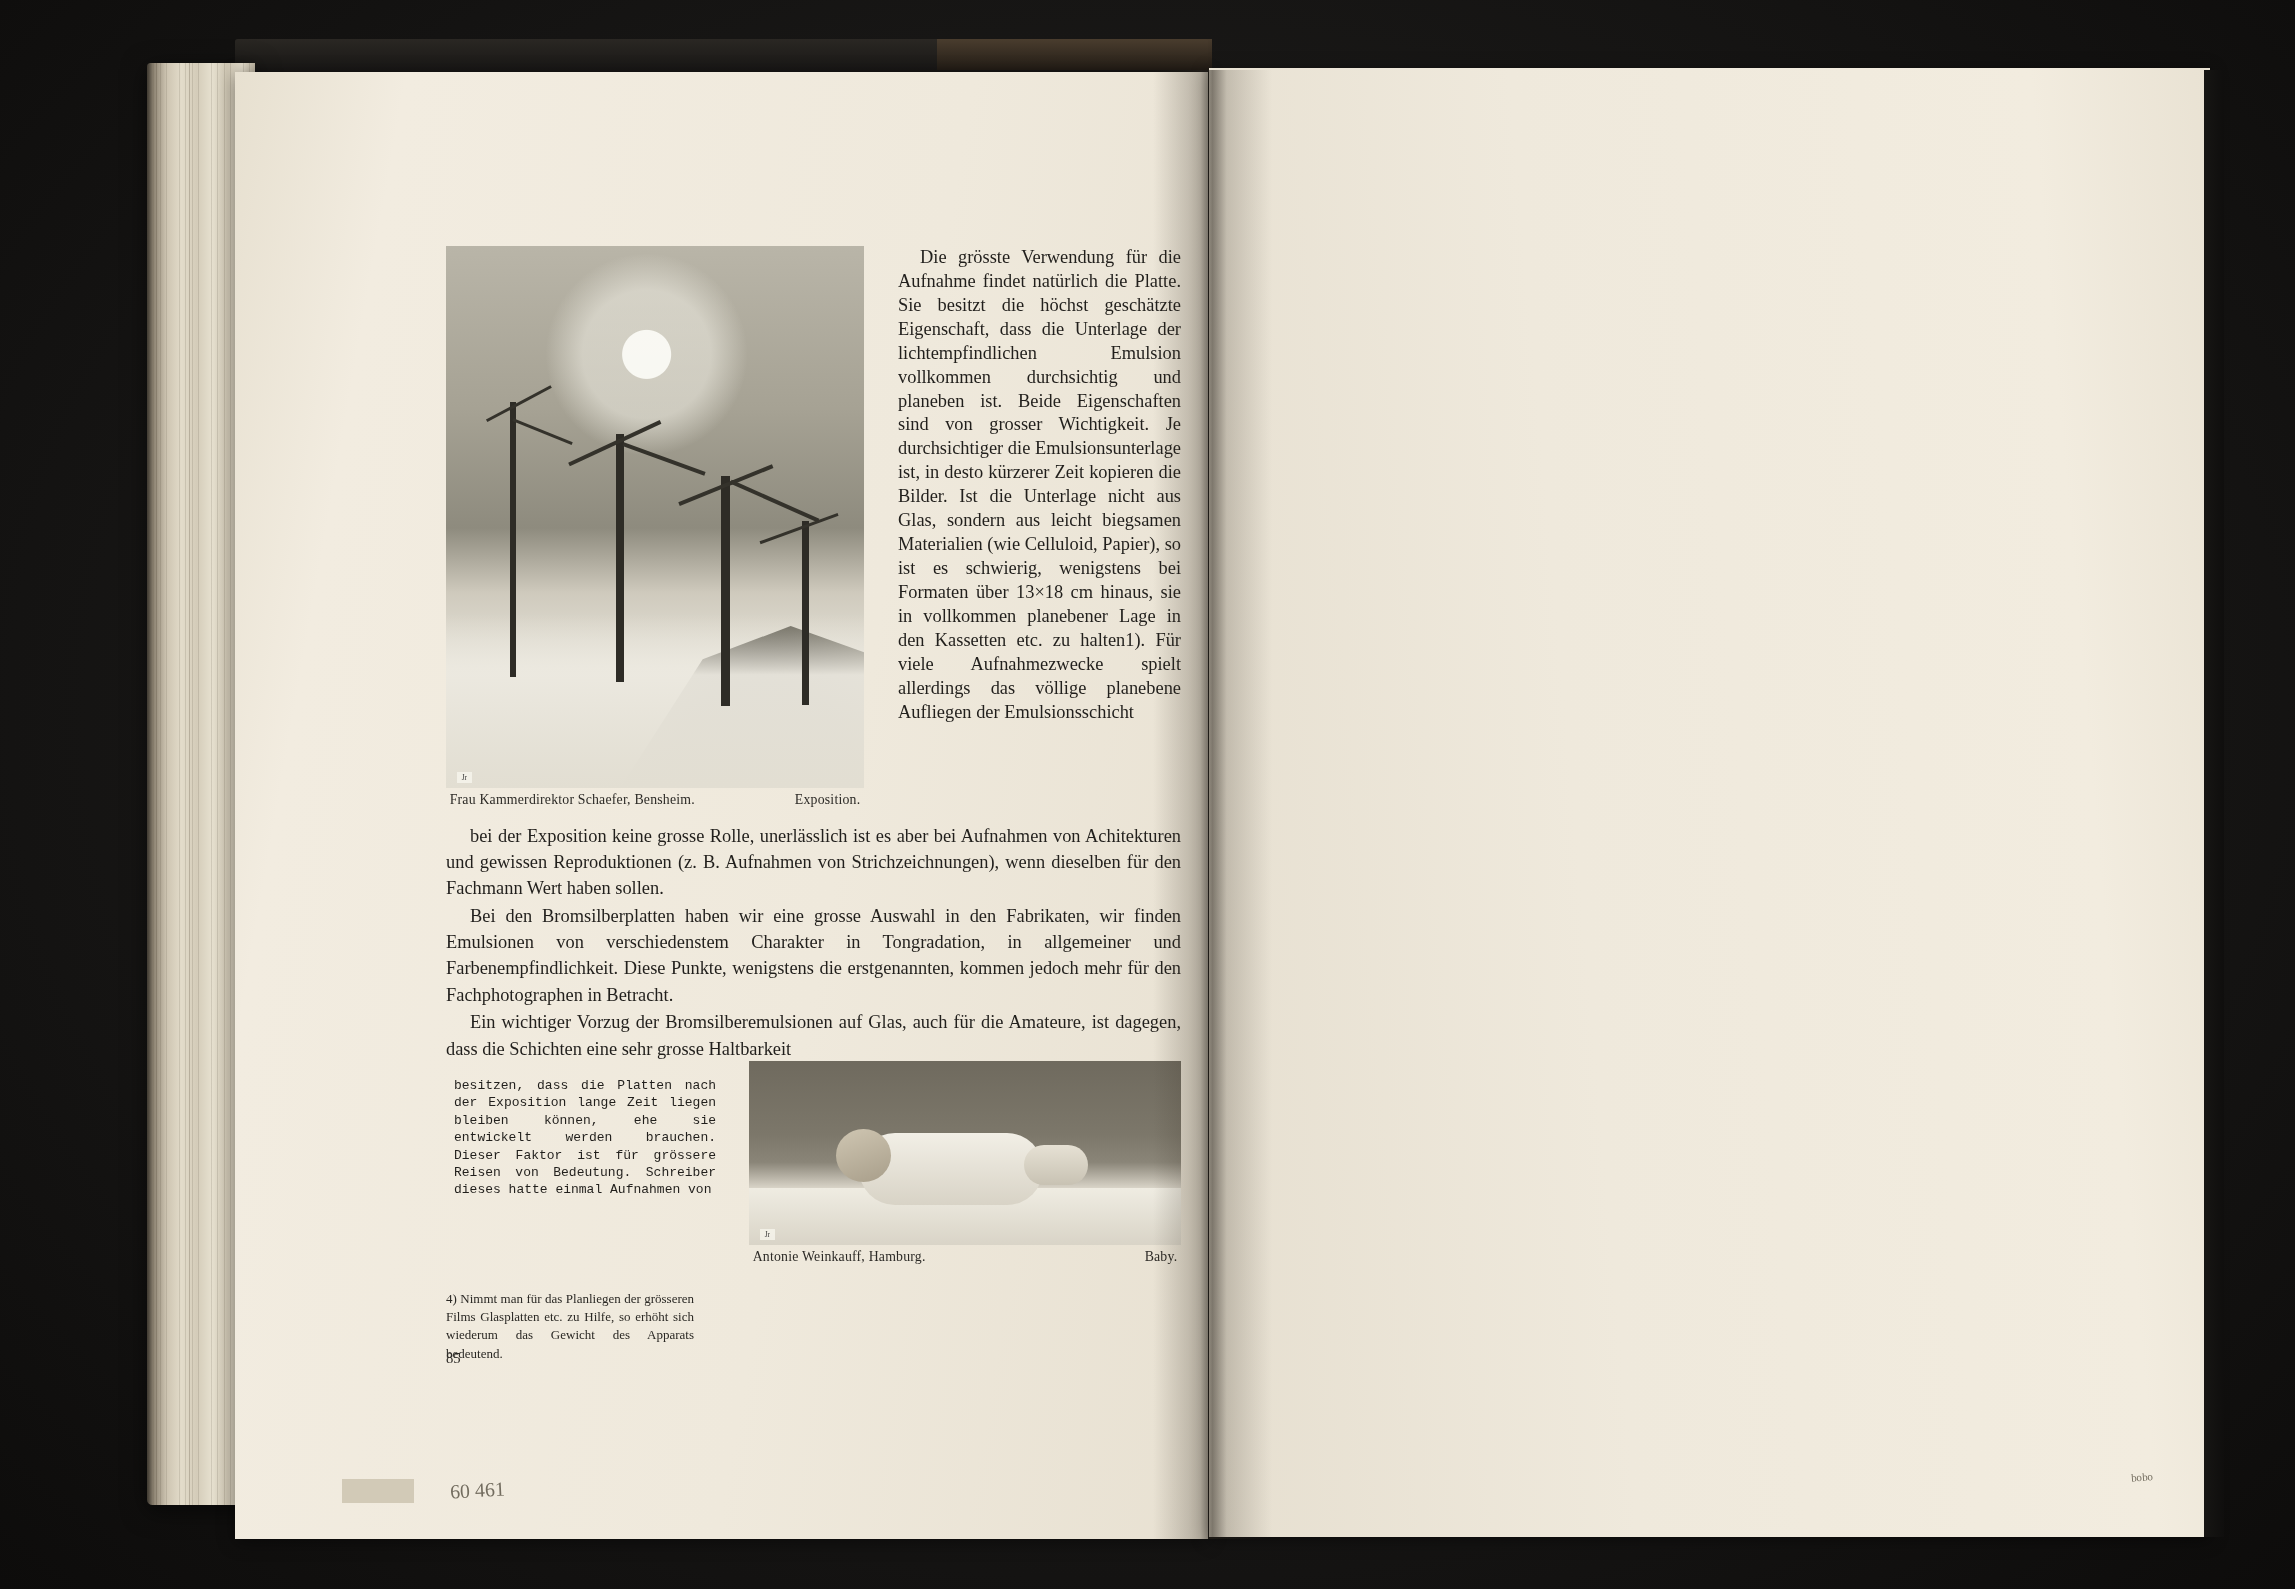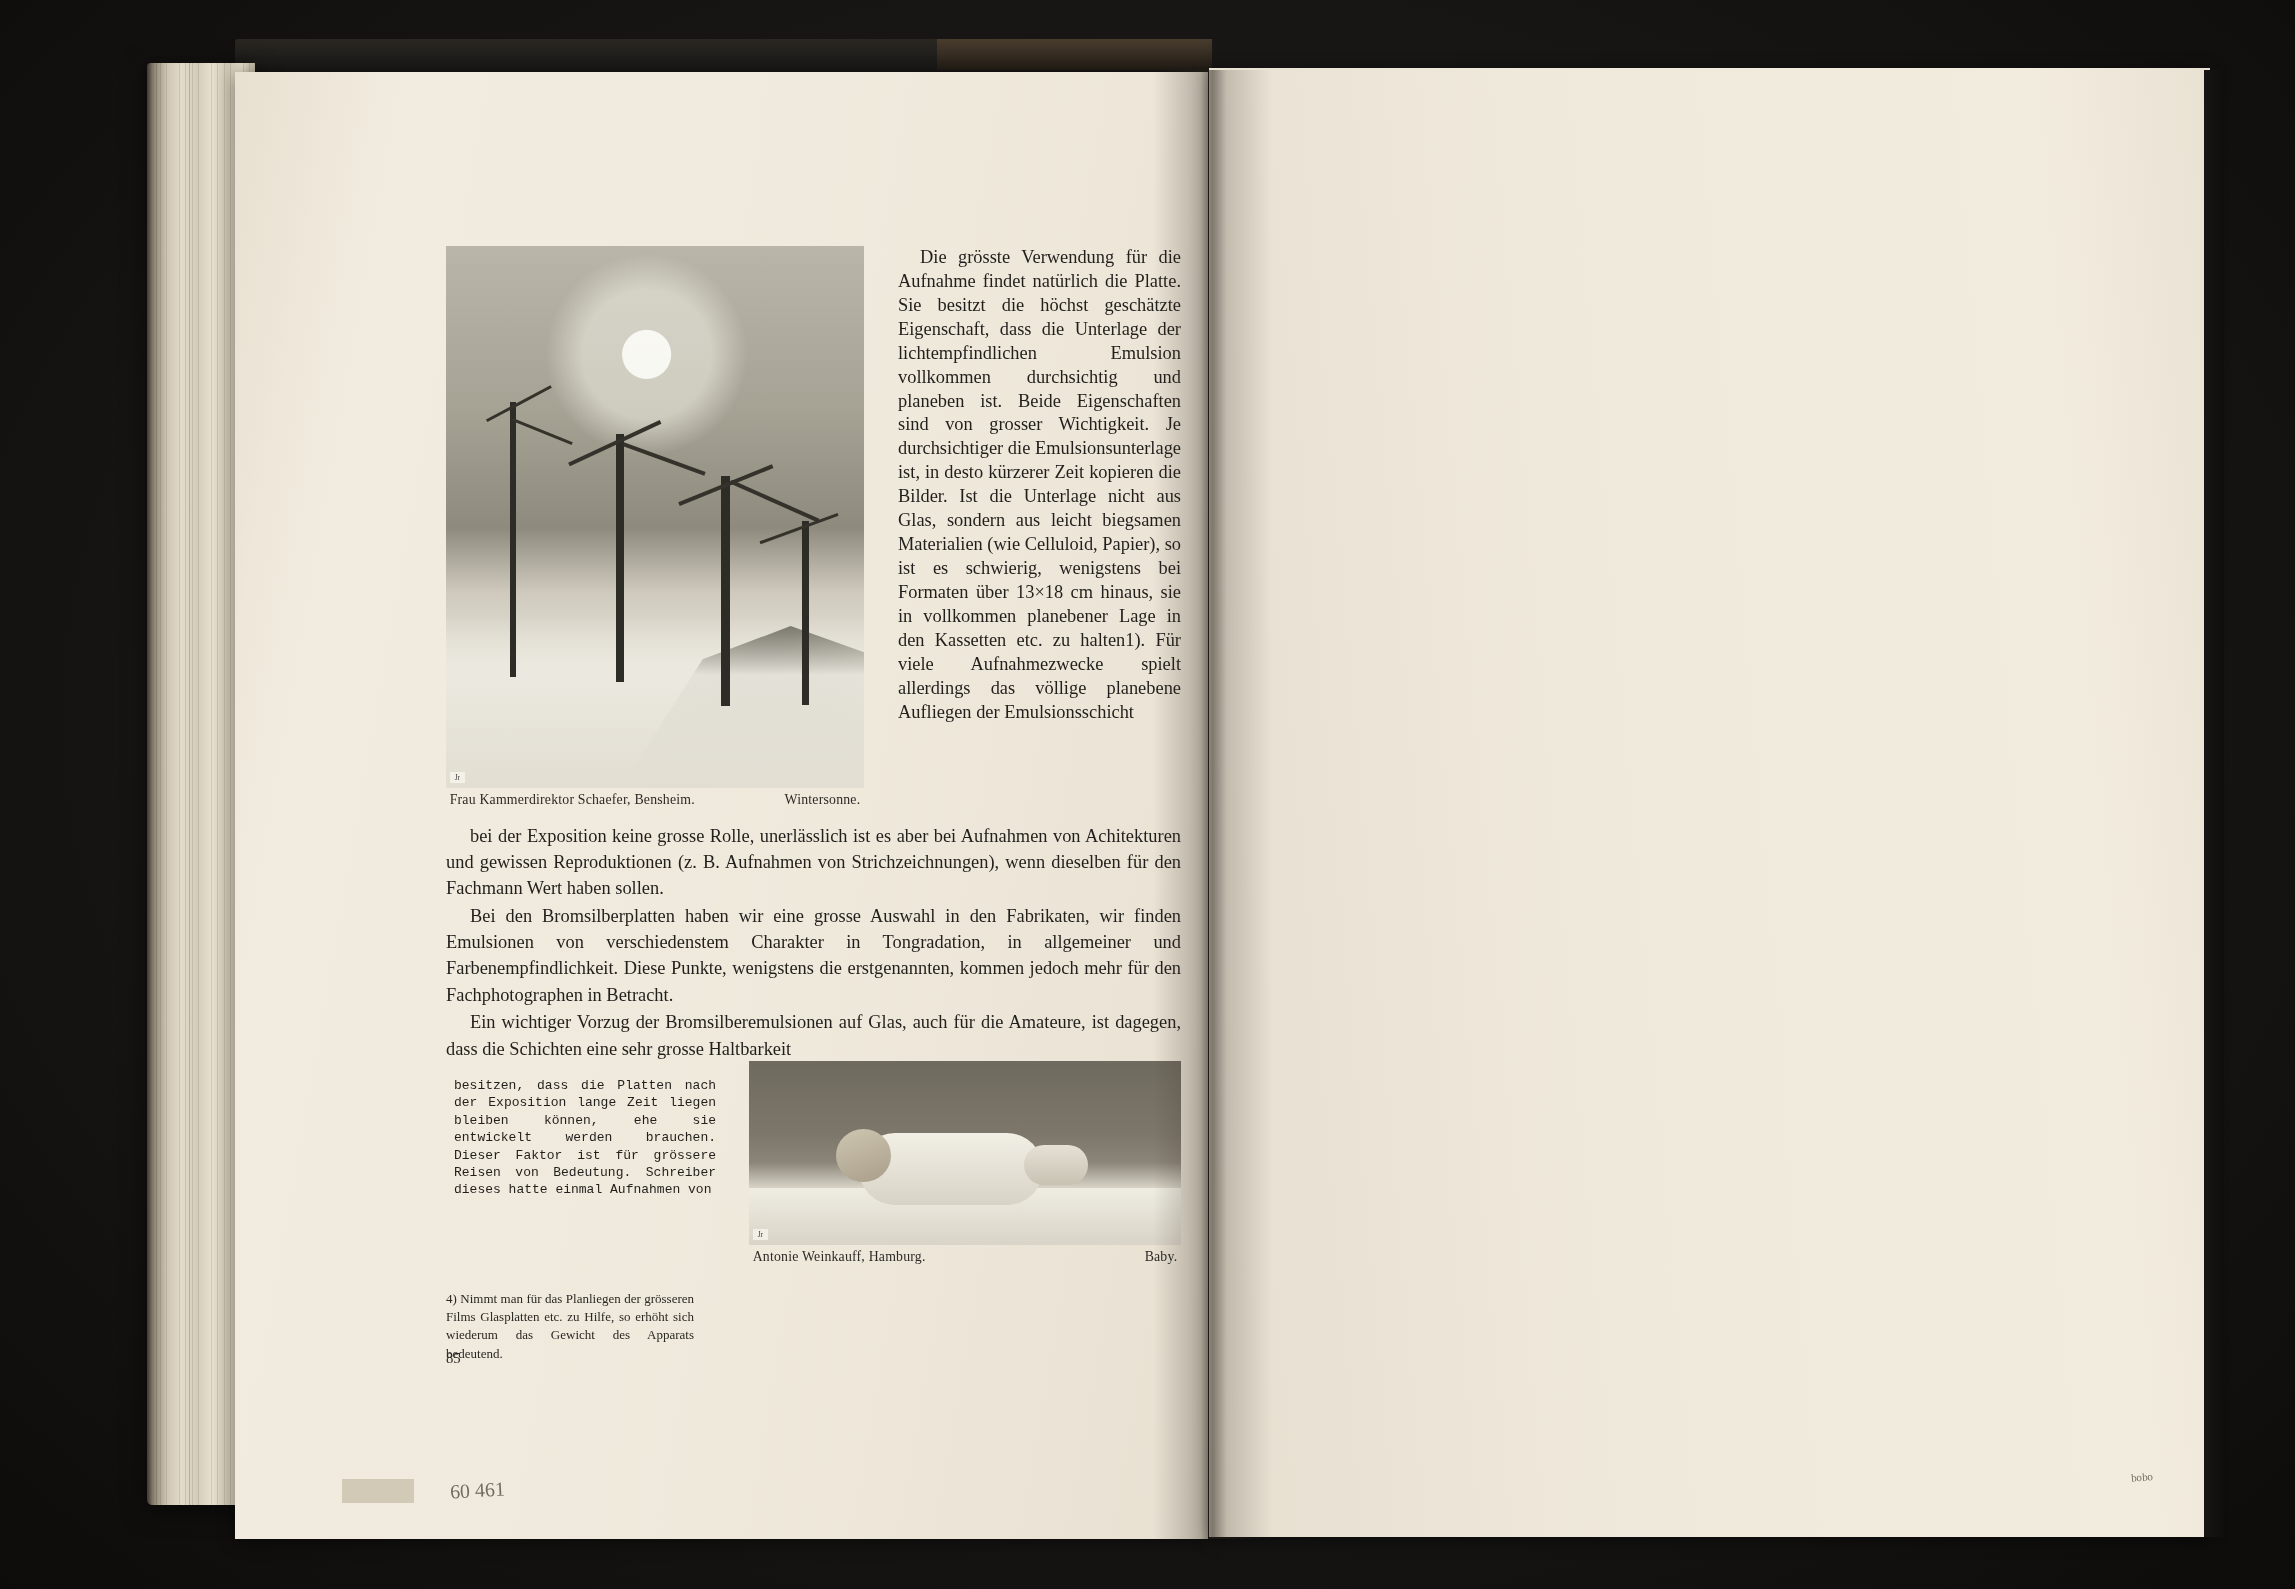--- a/index.html
+++ b/index.html
@@ -46,21 +46,21 @@
 
   
   .board-right{position:absolute;left:2057px;top:31px;width:20px;height:1467px;
        background:linear-gradient(90deg,#171614,#0f0e0d);}
 
   
   .lp{position:absolute;left:211px;top:174px;width:735px;height:1221px;}
 
   .col-img{position:absolute;left:0;top:0;width:418px;}
   .photo{background:#2a2a2a;position:relative;overflow:hidden;}
-  .photo .sig{position:absolute;left:4px;bottom:4.6px;width:14.7px;height:11px;
+  .photo .sig{position:absolute;left:11px;bottom:4.6px;width:14.7px;height:11px;
         background:rgba(250,248,240,.72);font-size:7.3px;color:#333;text-align:center;line-height:11px;}
 
   
   .ph-winter{height:542px;
      background:
        radial-gradient(circle at 48% 20%, rgba(255,255,250,.92) 0 24px, rgba(240,238,228,.55) 25px 64px, rgba(0,0,0,0) 101px),
        linear-gradient(180deg,#b9b5a8 0%,#a6a294 30%,#8e8b7e 52%,#cfcabd 64%,#e7e4da 78%,#b4b0a3 100%);}
   .trunk{position:absolute;background:#2e2c26;}
   .branch{position:absolute;background:#34322b;transform-origin:bottom center;}
   .snowbank{position:absolute;left:0;bottom:0;width:100%;height:174px;
@@ -139,21 +139,21 @@
             <div class="branch" style="left:174px;top:211px;width:87px;height:3.7px;transform:rotate(20deg);"></div>
             <div class="trunk" style="left:275px;top:230px;width:9.2px;height:230px;"></div>
             <div class="branch" style="left:230px;top:237px;width:101px;height:3.7px;transform:rotate(-22deg);"></div>
             <div class="branch" style="left:280px;top:253px;width:96px;height:3.7px;transform:rotate(24deg);"></div>
             <div class="trunk" style="left:356px;top:275px;width:7.3px;height:184px;"></div>
             <div class="branch" style="left:312px;top:281px;width:83px;height:2.8px;transform:rotate(-20deg);"></div>
             <div class="sig">Jr</div>
           </div>
           <div class="cap-row">
             <span class="cap">Frau Kammerdirektor Schaefer, Bensheim.</span>
-            <span class="cap">Wintersonne.</span>
+            <span class="cap">Exposition.</span>
           </div>
         </div>
 
         <div class="col-text">
           <p>Die grösste Verwendung für die Aufnahme findet natürlich die Platte. Sie besitzt die höchst geschätzte Eigenschaft, dass die Unterlage der lichtempfindlichen Emulsion vollkommen durchsichtig und planeben ist. Beide Eigenschaften sind von grosser Wichtigkeit. Je durchsichtiger die Emulsionsunterlage ist, in desto kürzerer Zeit kopieren die Bilder. Ist die Unterlage nicht aus Glas, sondern aus leicht biegsamen Materialien (wie Celluloid, Papier), so ist es schwierig, wenigstens bei Formaten über 13×18 cm hinaus, sie in vollkommen planebener Lage in den Kassetten etc. zu halten1). Für viele Aufnahmezwecke spielt allerdings das völlige planebene Aufliegen der Emulsionsschicht</p>
         </div>
 
         <div class="full-text">
           <p>bei der Exposition keine grosse Rolle, unerlässlich ist es aber bei Aufnahmen von Achitekturen und gewissen Reproduktionen (z. B. Aufnahmen von Strichzeichnungen), wenn dieselben für den Fachmann Wert haben sollen.</p>
           <p>Bei den Bromsilberplatten haben wir eine grosse Auswahl in den Fabrikaten, wir finden Emulsionen von verschiedenstem Charakter in Tongradation, in allgemeiner und Farbenempfindlichkeit. Diese Punkte, wenigstens die erstgenannten, kommen jedoch mehr für den Fachphotographen in Betracht.</p>

